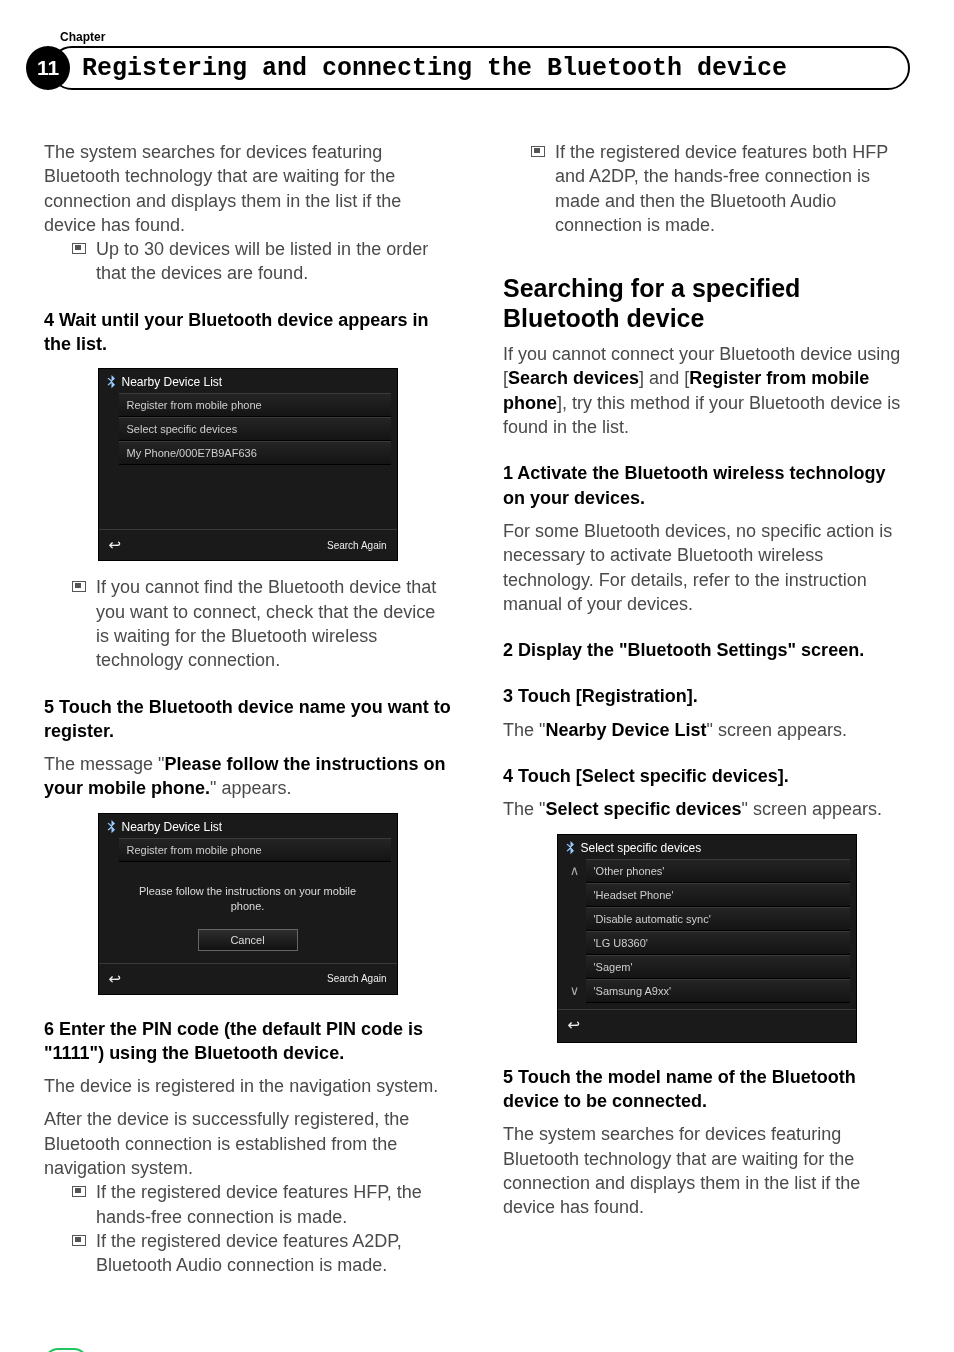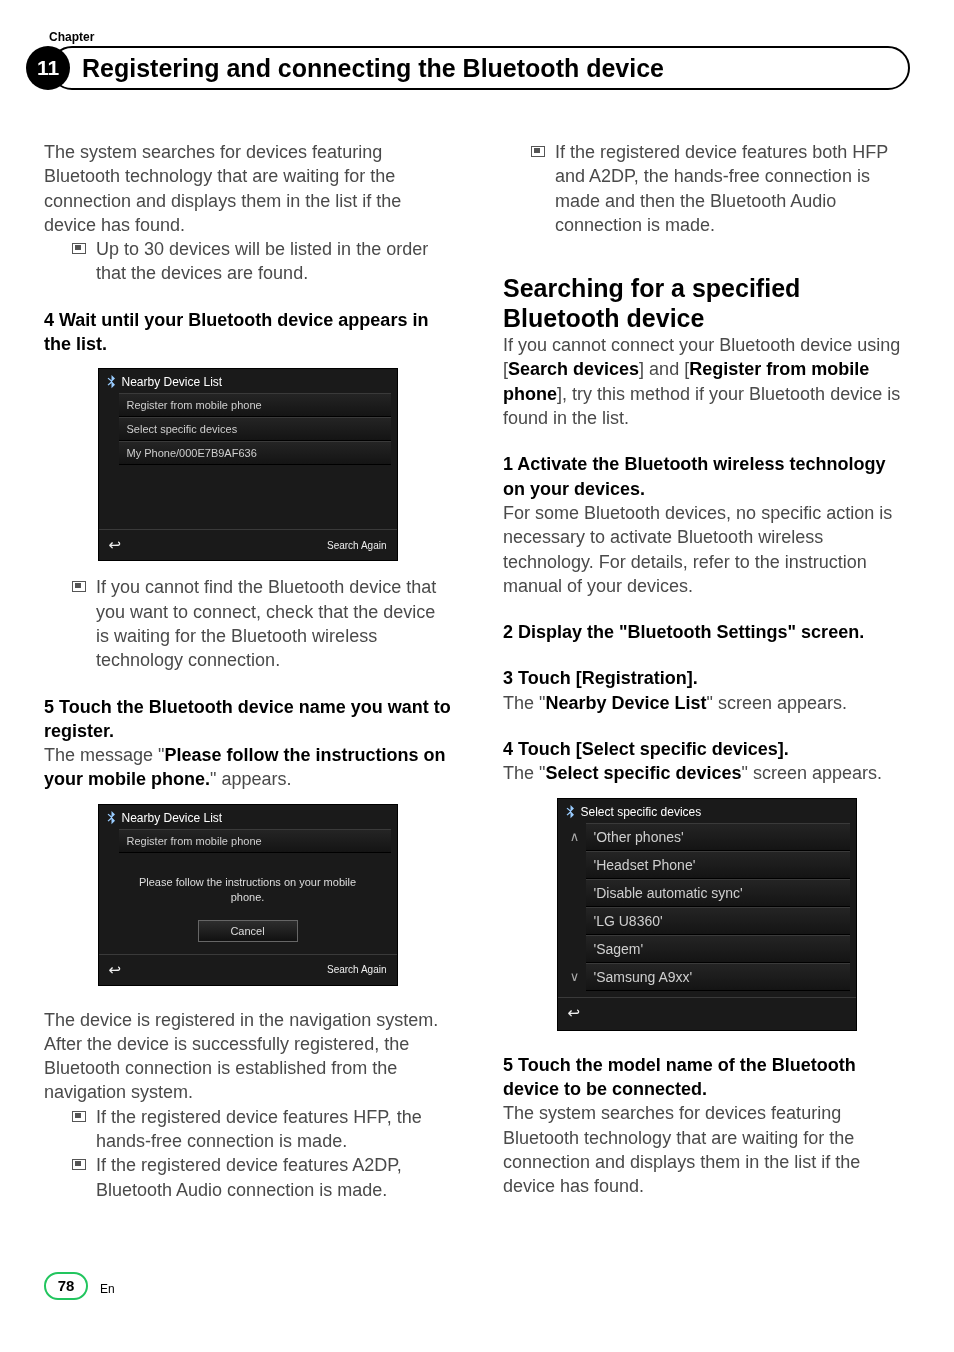--- a/index.html
+++ b/index.html
@@ -1,39 +1,39 @@
 <!DOCTYPE html>
 <html><head>
 <meta charset="utf-8">
 <style>
   * { box-sizing: border-box; margin: 0; padding: 0; }
   html, body { width: 954px; background: #fff; font-family: "Helvetica Neue", Arial, sans-serif; color: #000; }
   body { padding: 30px 44px 40px 44px; }
 
-  .chapter-label { font-size: 12px; font-weight: 700; margin-left: 5px; }
+  .chapter-label { font-size: 12px; font-weight: 700; margin-left: 16px; }
   .header-row { display: flex; align-items: center; margin-top: 2px; }
   .chapter-circle {
     width: 44px; height: 44px; border-radius: 50%;
     background: #000; color: #fff; display: flex; align-items: center; justify-content: center;
     font-weight: 800; font-size: 21px; margin-left: -18px;
     position: relative; z-index: 2;
   }
   .header-pill {
     flex: 1; height: 44px; border: 2px solid #000;
     border-radius: 22px; display: flex; align-items: center;
-    padding-left: 30px; margin-left: -20px; z-index: 1;
+    padding-left: 30px; margin-left: -20px; z-index: 1; font-family: Liberation Mono, monospace;
   }
   .header-pill-text { font-size: 25px; font-weight: 800; }
 
   .columns { display: flex; gap: 52px; margin-top: 50px; }
   .col { flex: 1; min-width: 0; }
 
   p.body { font-size: 18px; line-height: 1.35; color: #4a4a4a; font-weight: 400; margin-bottom: 0; }
   p.step { font-size: 18px; line-height: 1.35; font-weight: 700; color: #000; }
-  p.after { font-size: 18px; line-height: 1.35; color: #4a4a4a; }
+  p.after { font-size: 18px; line-height: 1.35; color: #4a4a4a; margin-top: 9px; }
 
   .bullet-block { display: flex; align-items: flex-start; padding-left: 28px; }
   .bullet-mark {
     width: 14px; height: 11px; border: 1.5px solid #555; flex: 0 0 auto;
     margin-top: 6px; margin-right: 10px; position: relative;
   }
   .bullet-mark::after {
     content: ""; position: absolute; left: 2px; top: 1px; width: 6px; height: 5px;
     background: #555;
   }
@@ -66,21 +66,21 @@
   .shot-cancel {
     width: 100px; margin: 4px auto 12px auto; text-align: center; color: #ddd;
     font-size: 11px; border: 1px solid #666; padding: 4px 0;
     background: linear-gradient(#2e2e2e,#111);
   }
 
   .shot2-list { padding: 2px 6px 6px 6px; }
   .shot2-row { display: flex; }
   .shot2-side { width: 22px; display: flex; align-items: center; justify-content: center; color: #aaa; font-size: 13px; }
   .shot2-cell {
-    flex: 1; color: #cfcfcf; font-size: 14px; padding: 5px 8px;
+    flex: 1; color: #cfcfcf; font-size: 11px; padding: 5px 8px;
     border-top: 1px solid #3a3a3a; border-bottom: 1px solid #000;
     background: linear-gradient(#242424,#141414);
   }
   .shot2-footer { padding: 6px 10px 8px 10px; border-top: 1px solid #3a3a3a; }
 
   h2.section-title { font-size: 25px; font-weight: 800; line-height: 1.2; color: #000; }
 
   .page-footer { display: flex; align-items: center; margin-top: 70px; }
   .page-oval {
     width: 44px; height: 28px; border: 2px solid #22c55e; border-radius: 14px;
@@ -157,20 +157,21 @@
       </div>
       <div class="shot-msg">Please follow the instructions on your mobile phone.</div>
       <div class="shot-cancel">Cancel</div>
       <div class="shot-footer">
         <span class="back-arrow">↩</span>
         <span class="search-again">Search Again</span>
       </div>
     </div>
 
     <div class="spacer-md"></div>
+    <p class="step">6    Enter the PIN code (the default PIN code is "1111") using the Bluetooth device.</p>
     <p class="after">The device is registered in the navigation system.</p>
     <p class="after">After the device is successfully registered, the Bluetooth connection is established from the navigation system.</p>
     <div class="bullet-block">
       <div class="bullet-mark"></div>
       <div class="bullet-text">If the registered device features HFP, the hands-free connection is made.</div>
     </div>
     <div class="bullet-block">
       <div class="bullet-mark"></div>
       <div class="bullet-text">If the registered device features A2DP, Bluetooth Audio connection is made.</div>
     </div>

